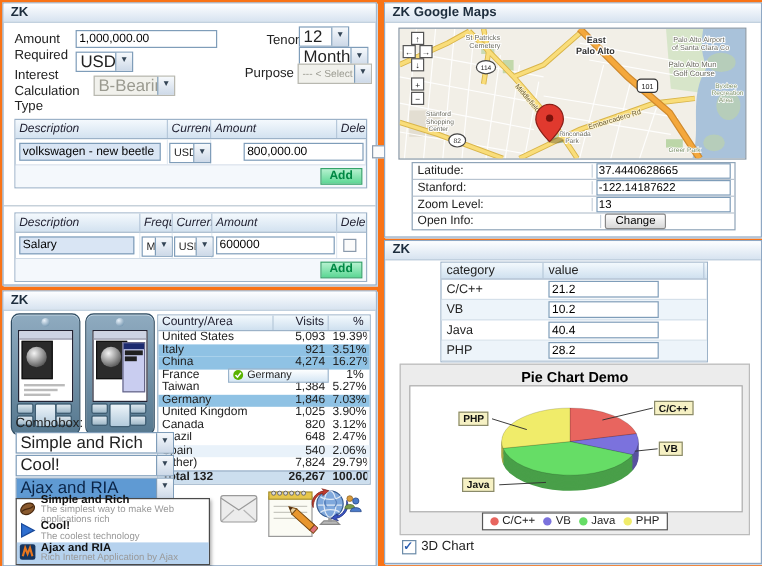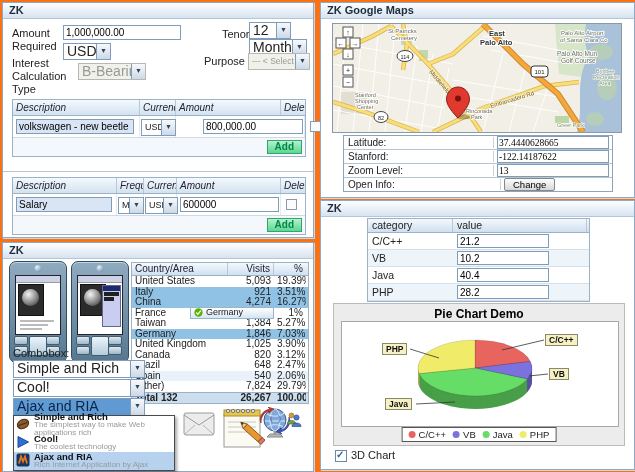--- a/index.html
+++ b/index.html
@@ -31,21 +31,21 @@
            font-size:10px;font-weight:bold;height:14px;line-height:12px;padding:0 7px;}
   .chk{width:9px;height:9px;border:1px solid #8a9aac;background:#fbfbfb;display:inline-block;}
   .sep{position:absolute;left:0;width:100%;border-top:1px solid #b9c6d2;}
   
   .map-box{position:absolute;border:1px solid #8899aa;overflow:hidden;background:#f2efe8;}
   .fields{position:absolute;border:1px solid #8fa4b8;background:#fff;font-size:10px;}
   .f-row{display:flex;align-items:center;height:13px;border-bottom:1px solid #b8c4d0;padding:0;}
   .f-row:last-child{border-bottom:none;}
   .f-lab{width:148px;padding:0 4px;border-right:1px solid #c8d2dc;}
   .f-val{flex:1;padding:0 3px;display:flex;align-items:center;}
-  .f-val input{border:1px solid #7f9db9;font-size:9.5px;height:11px;width:108px;font-family:Liberation Serif, serif;padding:0 1px;}
+  .f-val input{border:1px solid #7f9db9;font-size:9.5px;height:11px;width:108px;font-family:Liberation Sans, sans-serif;padding:0 1px;}
   .gbtn{background:linear-gradient(#fdfdfd,#d8d8d8);border:1px solid #888;border-radius:2px;
         font-size:9.5px;height:13px;line-height:11px;padding:0 8px;}
   
   .vtable{position:absolute;border:1px solid #9cb2c8;font-size:10px;background:#fff;}
   .vt-head{display:flex;height:12px;line-height:12px;background:linear-gradient(#f3f9fd,#cfe0ef);
            border-bottom:1px solid #9cb2c8;color:#223;}
   .vt-head>div{padding:0 3px;border-right:1px solid #b6c8da;box-sizing:border-box;}
   .vt-head>div:last-child{border-right:none;}
   .vt-row{display:flex;height:10.5px;line-height:10.5px;position:relative;}
   .vt-row>div{padding:0 3px;box-sizing:border-box;white-space:nowrap;overflow:hidden;}

